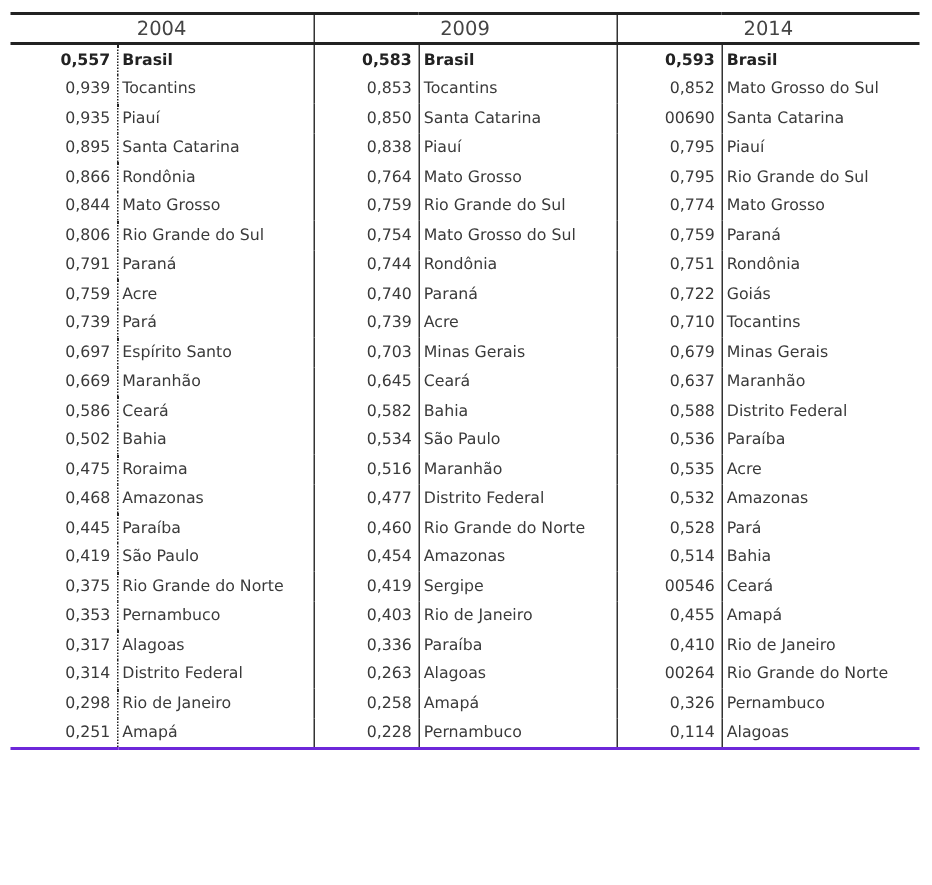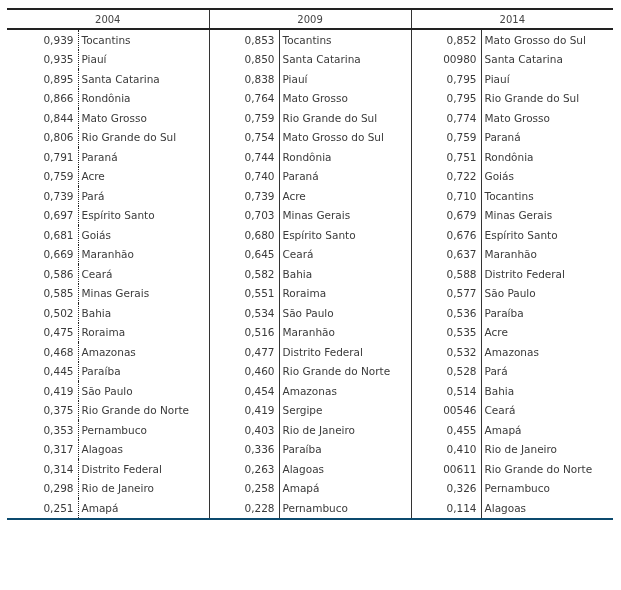--- a/index.html
+++ b/index.html
@@ -1,29 +1,29 @@
 <!DOCTYPE html>
 <html><head>
 <meta charset="utf-8">
 <style>
   html, body { margin:0; padding:0; background:#ffffff; }
   body { width:621px; height:590px; position:relative; overflow:hidden;
          font-family:"DejaVu Sans", "Liberation Sans", sans-serif; color:#3a3a3a; }
   .tbl { position:absolute; left:7px; top:8px; width:605px; border-collapse:collapse; table-layout:fixed; }
-  .tbl th { font-weight:normal; font-size:10px; height:18px; padding:0; text-align:center;
+  .tbl th { font-weight:normal; font-size:13px; height:18px; padding:0; text-align:center;
             border-top:2px solid #222; border-bottom:2px solid #222; color:#444; }
   .tbl th.sep { border-right:1.5px solid #333; }
   .tbl td { font-size:10.5px; height:19.5px; padding:0; white-space:nowrap; overflow:hidden; }
   .tbl td.val { text-align:right; padding-right:4px; }
   .tbl td.name { padding-left:3px; text-align:left; }
   .tbl td.name.dotted { border-left:1px dotted #222; }
   .tbl td.name.solid { border-left:1.5px solid #333; }
   .tbl td.colend { border-right:1.5px solid #333; }
   .tbl tr.first td { font-weight:bold; color:#222; }
-  .tbl tr.last td { border-bottom:2px solid #0c4a6e; }
+  .tbl tr.last td { border-bottom:2px solid #6d28d9; }
   col.v { width:71px; }
   col.n { width:131px; }
   col.v2 { width:70px; }
   col.n2 { width:132px; }
 </style>
 </head>
 <body>
 
 <table class="tbl">
   <colgroup>
@@ -35,34 +35,42 @@
       <col class="n2">
   </colgroup>
   <thead>
     <tr>
       <th colspan="2" class="sep">2004</th>
       <th colspan="2" class="sep">2009</th>
       <th colspan="2">2014</th>
     </tr>
   </thead>
   <tbody id="tbody">
+      <tr class="first">
+        <td class="val">0,557</td>
+        <td class="name dotted colend">Brasil</td>
+        <td class="val">0,583</td>
+        <td class="name solid colend">Brasil</td>
+        <td class="val">0,593</td>
+        <td class="name solid">Brasil</td>
+      </tr>
       <tr>
         <td class="val">0,939</td>
         <td class="name dotted colend">Tocantins</td>
         <td class="val">0,853</td>
         <td class="name solid colend">Tocantins</td>
         <td class="val">0,852</td>
         <td class="name solid">Mato Grosso do Sul</td>
       </tr>
       <tr>
         <td class="val">0,935</td>
         <td class="name dotted colend">Piauí</td>
         <td class="val">0,850</td>
         <td class="name solid colend">Santa Catarina</td>
-        <td class="val">00980</td>
+        <td class="val">00690</td>
         <td class="name solid">Santa Catarina</td>
       </tr>
       <tr>
         <td class="val">0,895</td>
         <td class="name dotted colend">Santa Catarina</td>
         <td class="val">0,838</td>
         <td class="name solid colend">Piauí</td>
         <td class="val">0,795</td>
         <td class="name solid">Piauí</td>
       </tr>
@@ -116,52 +124,36 @@
       </tr>
       <tr>
         <td class="val">0,697</td>
         <td class="name dotted colend">Espírito Santo</td>
         <td class="val">0,703</td>
         <td class="name solid colend">Minas Gerais</td>
         <td class="val">0,679</td>
         <td class="name solid">Minas Gerais</td>
       </tr>
       <tr>
-        <td class="val">0,681</td>
-        <td class="name dotted colend">Goiás</td>
-        <td class="val">0,680</td>
-        <td class="name solid colend">Espírito Santo</td>
-        <td class="val">0,676</td>
-        <td class="name solid">Espírito Santo</td>
-      </tr>
-      <tr>
         <td class="val">0,669</td>
         <td class="name dotted colend">Maranhão</td>
         <td class="val">0,645</td>
         <td class="name solid colend">Ceará</td>
         <td class="val">0,637</td>
         <td class="name solid">Maranhão</td>
       </tr>
       <tr>
         <td class="val">0,586</td>
         <td class="name dotted colend">Ceará</td>
         <td class="val">0,582</td>
         <td class="name solid colend">Bahia</td>
         <td class="val">0,588</td>
         <td class="name solid">Distrito Federal</td>
       </tr>
       <tr>
-        <td class="val">0,585</td>
-        <td class="name dotted colend">Minas Gerais</td>
-        <td class="val">0,551</td>
-        <td class="name solid colend">Roraima</td>
-        <td class="val">0,577</td>
-        <td class="name solid">São Paulo</td>
-      </tr>
-      <tr>
         <td class="val">0,502</td>
         <td class="name dotted colend">Bahia</td>
         <td class="val">0,534</td>
         <td class="name solid colend">São Paulo</td>
         <td class="val">0,536</td>
         <td class="name solid">Paraíba</td>
       </tr>
       <tr>
         <td class="val">0,475</td>
         <td class="name dotted colend">Roraima</td>
@@ -216,21 +208,21 @@
         <td class="val">0,336</td>
         <td class="name solid colend">Paraíba</td>
         <td class="val">0,410</td>
         <td class="name solid">Rio de Janeiro</td>
       </tr>
       <tr>
         <td class="val">0,314</td>
         <td class="name dotted colend">Distrito Federal</td>
         <td class="val">0,263</td>
         <td class="name solid colend">Alagoas</td>
-        <td class="val">00611</td>
+        <td class="val">00264</td>
         <td class="name solid">Rio Grande do Norte</td>
       </tr>
       <tr>
         <td class="val">0,298</td>
         <td class="name dotted colend">Rio de Janeiro</td>
         <td class="val">0,258</td>
         <td class="name solid colend">Amapá</td>
         <td class="val">0,326</td>
         <td class="name solid">Pernambuco</td>
       </tr>

